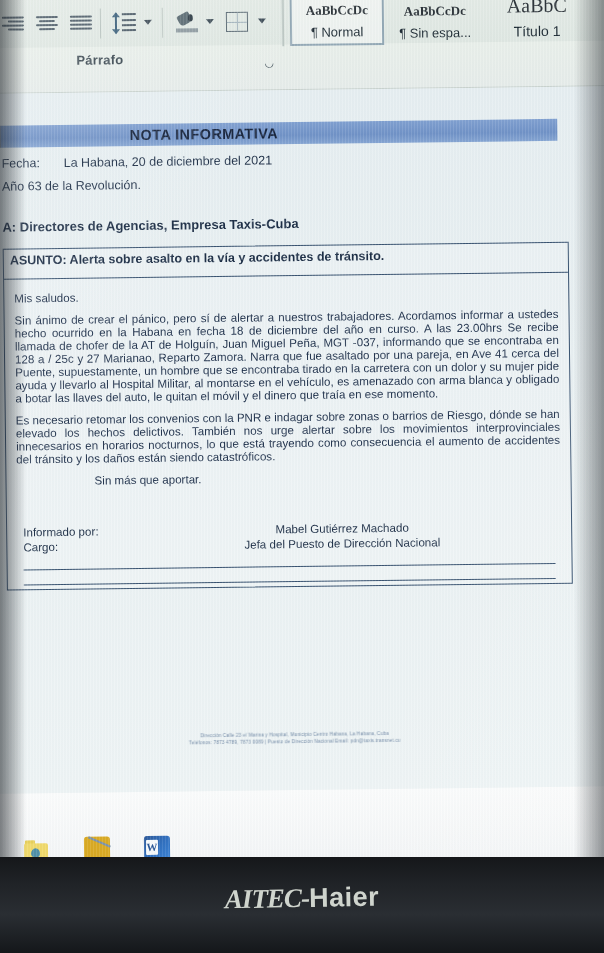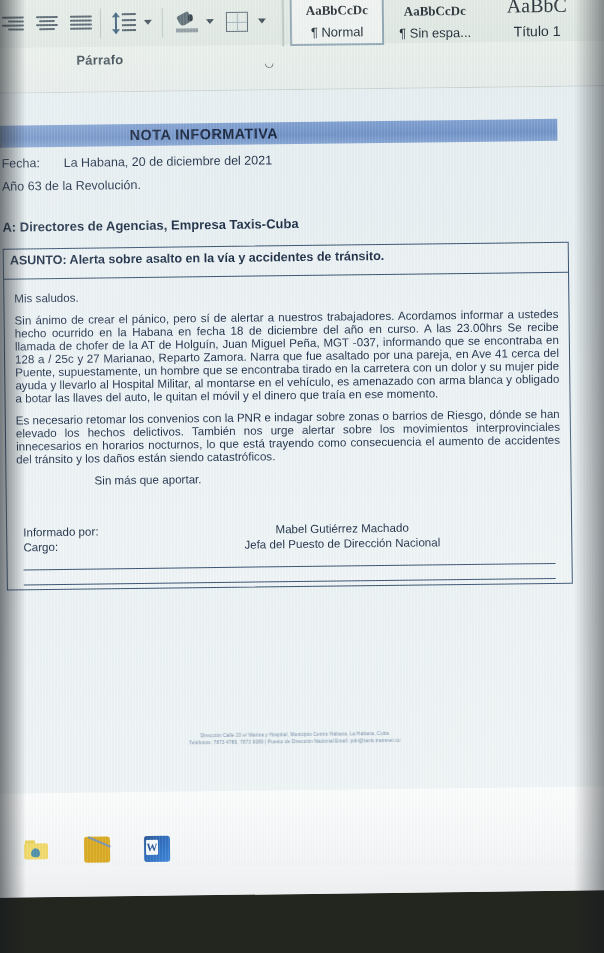--- a/index.html
+++ b/index.html
@@ -355,14 +355,19 @@
       </div>
     </div>
 
   </div>
 
   <div class="scanlines"></div>
   <div class="glare"></div>
   <div class="shadow-l"></div>
   <div class="shadow-r"></div>
 
+  <div class="bezel">
+    <div class="brand">
+      <span class="it">AITEC</span><span class="it">-</span><span>Haier</span>
+    </div>
+  </div>
 
 </div>
 
 </body></html>

